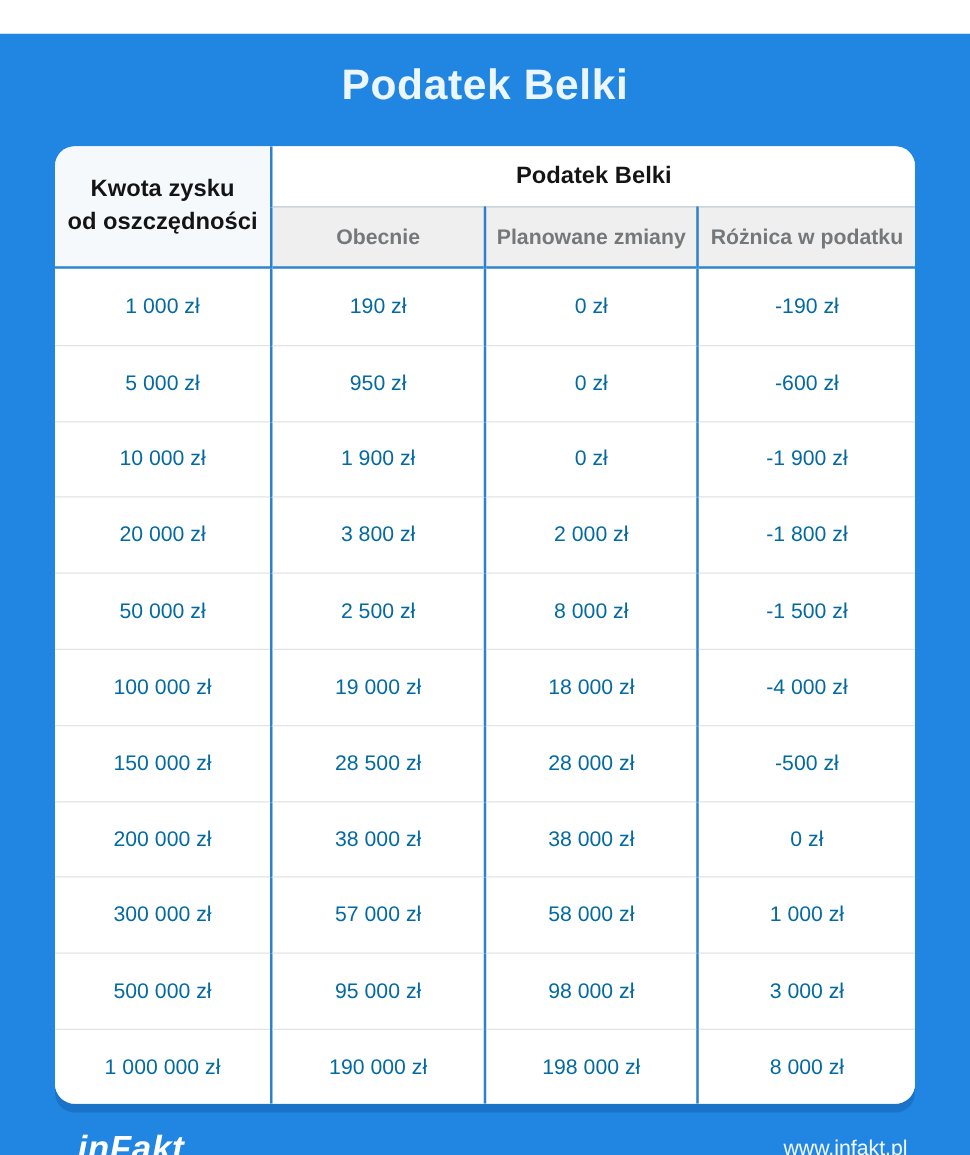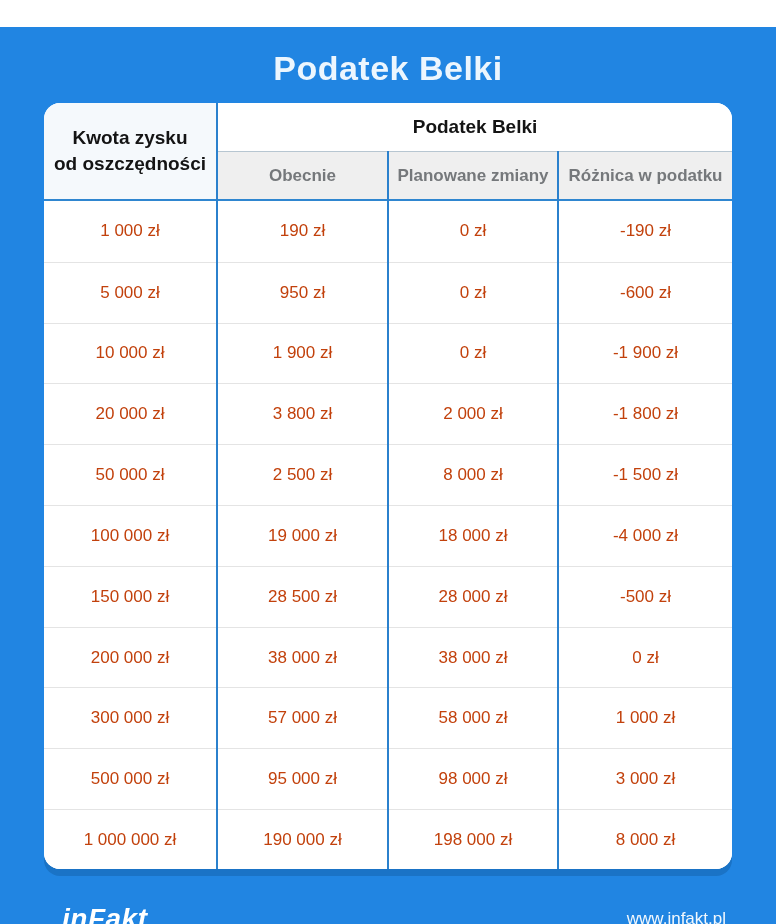--- a/index.html
+++ b/index.html
@@ -22,21 +22,21 @@
     width: 100%;
     text-align: center;
     font-size: 34px;
     font-weight: bold;
     color: #ecf6fe;
     letter-spacing: 0.5px;
   }
   .card {
     position: absolute;
     left: 44px;
-    top: 76px;
+    top: 90px;
     width: 688px;
     height: 766px;
     background: #ffffff;
     border-radius: 16px;
     overflow: hidden;
     box-shadow: 0 7px 0 rgba(17, 94, 164, 0.45);
   }
   table.belki {
     width: 100%;
     height: 100%;
@@ -67,21 +67,21 @@
     background: #efefef;
     color: #75787b;
     font-weight: bold;
     font-size: 17px;
     height: 47px;
     border-top: 1px solid #b7c6d1;
     border-left: 2px solid #2b81cd;
   }
   tbody td {
     font-size: 17px;
-    color: #c2410c;
+    color: #0369a1;
     border-left: 2px solid #2b81cd;
     border-top: 1px solid #e4e4e4;
     background: #ffffff;
   }
   tbody td:first-child {
     border-left: none;
   }
   tbody tr:first-child td {
     border-top: 2px solid #2f86d0;
   }

